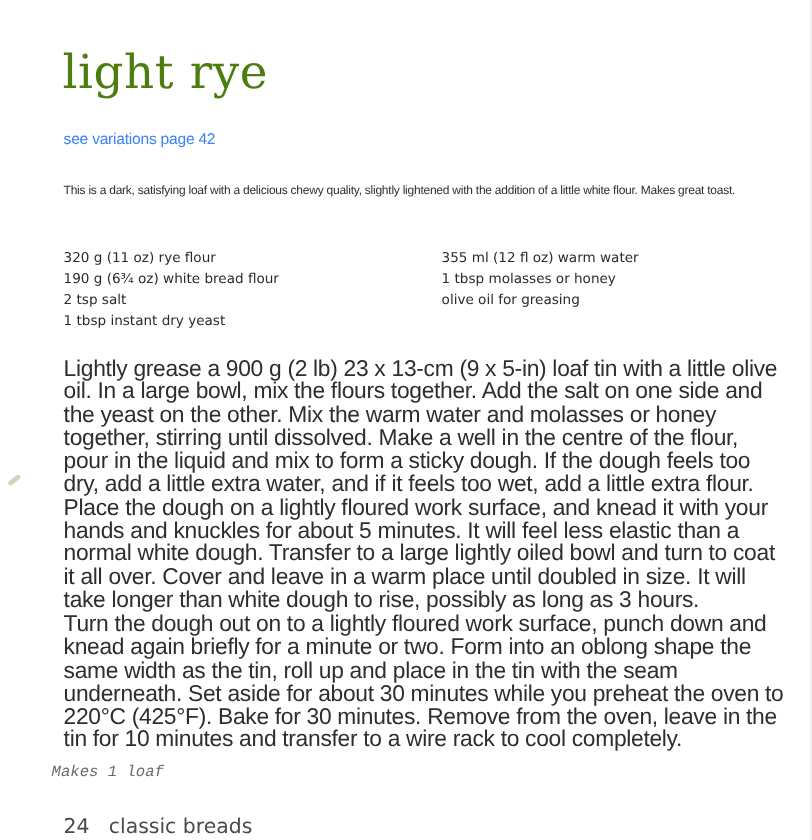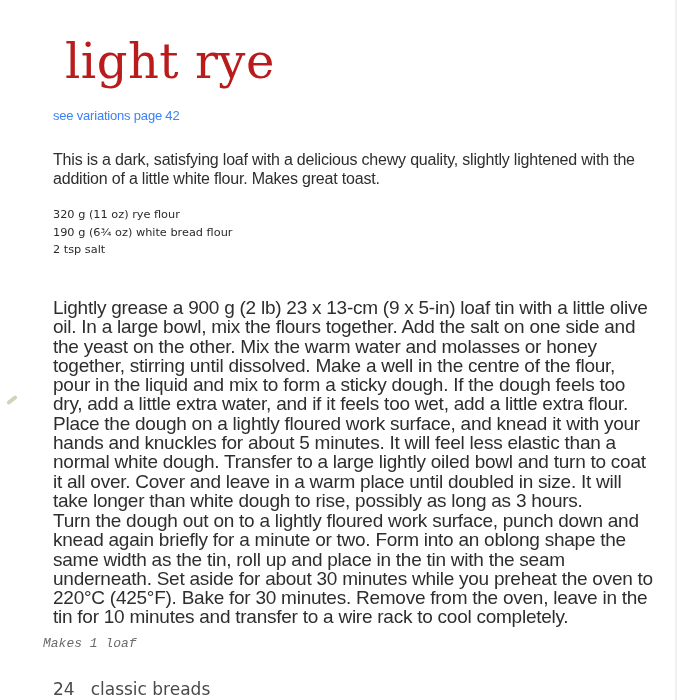--- a/index.html
+++ b/index.html
@@ -15,46 +15,46 @@
       color: #2a2a2a;
     }
     .page {
       position: absolute;
       left: 0; top: 0;
       width: 677px;
       height: 700px;
     }
     .title {
       position: absolute;
-      left: 65px;
+      left: 52px;
       top: 37px;
       font-family: "DejaVu Serif", serif;
-      font-size: 48px;
+      font-size: 39px;
       font-weight: normal;
       letter-spacing: 0.5px;
-      color: #b91c1c;
+      color: #4d7c0f;
       margin: 0;
       line-height: 48px;
     }
     .see-variations {
       position: absolute;
       left: 53px;
       top: 108px;
       font-family: "Liberation Sans", sans-serif;
       font-size: 13px;
       color: #3b82f6;
       letter-spacing: -0.2px;
     }
     .intro {
       position: absolute;
       left: 53px;
       top: 150px;
       width: 600px;
       font-family: "Liberation Sans", sans-serif;
-      font-size: 16px;
+      font-size: 10px;
       line-height: 19px;
       color: #2e2e2e;
       letter-spacing: -0.2px;
       margin: 0;
     }
     .ingredients {
       position: absolute;
       left: 53px;
       top: 206px;
       width: 600px;
@@ -132,20 +132,26 @@
 
   <div class="see-variations">see variations page 42</div>
 
   <p class="intro">This is a dark, satisfying loaf with a delicious chewy quality, slightly lightened with the addition of a little white flour. Makes great toast.</p>
 
   <div class="ingredients">
     <ul class="ing-col left">
       <li>320 g (11 oz) rye flour</li>
       <li>190 g (6¾ oz) white bread flour</li>
       <li>2 tsp salt</li>
+      <li>1 tbsp instant dry yeast</li>
+    </ul>
+    <ul class="ing-col right">
+      <li>355 ml (12 fl oz) warm water</li>
+      <li>1 tbsp molasses or honey</li>
+      <li>olive oil for greasing</li>
     </ul>
   </div>
 
   <p class="method p1">Lightly grease a 900 g (2 lb) 23 x 13-cm (9 x 5-in) loaf tin with a little olive oil. In a large bowl, mix the flours together. Add the salt on one side and the yeast on the other. Mix the warm water and molasses or honey together, stirring until dissolved. Make a well in the centre of the flour, pour in the liquid and mix to form a sticky dough. If the dough feels too dry, add a little extra water, and if it feels too wet, add a little extra flour. Place the dough on a lightly floured work surface, and knead it with your hands and knuckles for about 5 minutes. It will feel less elastic than a normal white dough. Transfer to a large lightly oiled bowl and turn to coat it all over. Cover and leave in a warm place until doubled in size. It will take longer than white dough to rise, possibly as long as 3 hours.</p>
 
   <p class="method p2">Turn the dough out on to a lightly floured work surface, punch down and knead again briefly for a minute or two. Form into an oblong shape the same width as the tin, roll up and place in the tin with the seam underneath. Set aside for about 30 minutes while you preheat the oven to 220°C (425°F). Bake for 30 minutes. Remove from the oven, leave in the tin for 10 minutes and transfer to a wire rack to cool completely.</p>
 
   <div class="yield">Makes 1 loaf</div>
 
   <div class="footer">

